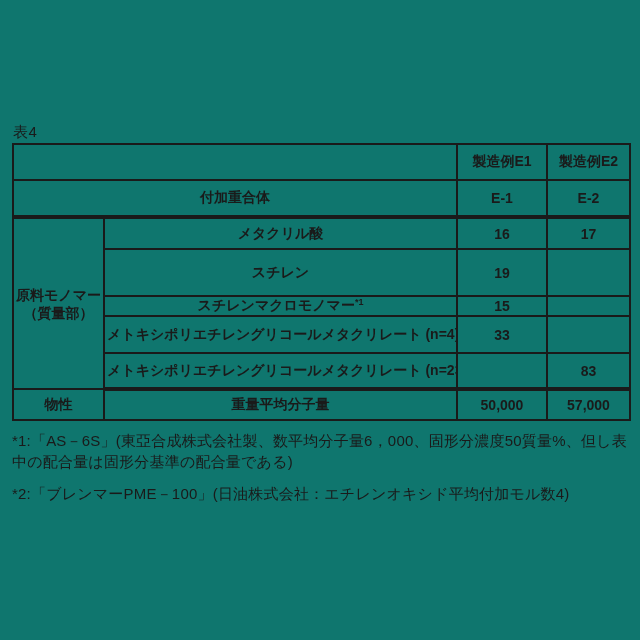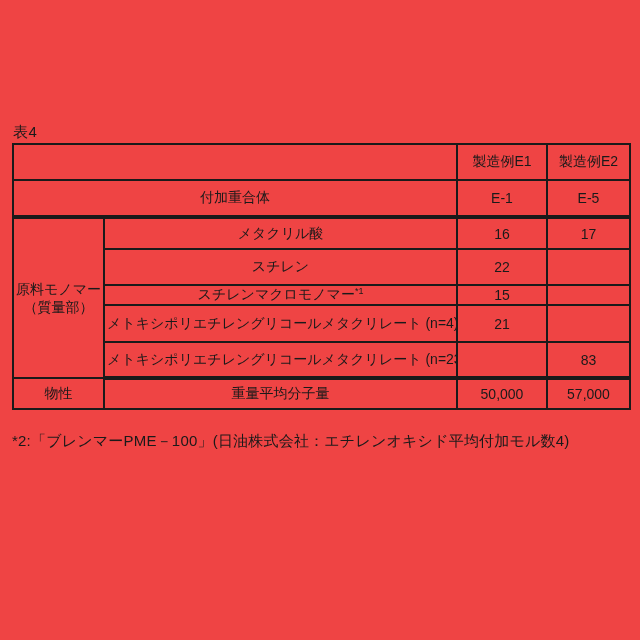--- a/index.html
+++ b/index.html
@@ -10,51 +10,52 @@
   body {
     width: 640px;
     height: 640px;
     font-family: "Liberation Sans", "DejaVu Sans", sans-serif;
     color: #1a1a1a;
   }
   .canvas {
     position: relative;
     width: 640px;
     height: 640px;
-    background: #ef4444;
+    background: #0f766e;
     overflow: hidden;
   }
   .table-label {
     position: absolute;
     left: 13px;
     top: 123px;
     font-size: 15px;
     letter-spacing: 0.5px;
   }
   table.data-table {
     position: absolute;
     left: 12px;
     top: 143px;
     width: 617px;
     border-collapse: collapse;
     table-layout: fixed;
+    font-weight: bold;
   }
   table.data-table td {
     border: 2px solid #1a1a1a;
     text-align: center;
     vertical-align: middle;
     font-size: 14px;
     padding: 0 2px;
     overflow: hidden;
     white-space: nowrap;
   }
   tr.r1 { height: 36px; }
   tr.r2 { height: 37px; }
   tr.r3 { height: 32px; }
-  tr.r4 { height: 36px; }
+  tr.r4 { height: 47px; }
   tr.r5 { height: 18px; }
   tr.r6 { height: 37px; }
   tr.r7 { height: 36px; }
   tr.r8 { height: 31px; }
   tr.thick-bottom td { border-bottom-width: 4px; }
   td.group-cell { line-height: 18px; white-space: normal; }
   sup.fn-mark {
     font-size: 9px;
     vertical-align: 5px;
     letter-spacing: 0;
@@ -89,57 +90,58 @@
     </colgroup>
     <tbody>
       <tr class="r1">
         <td colspan="2"></td>
         <td>製造例E1</td>
         <td>製造例E2</td>
       </tr>
       <tr class="r2 thick-bottom">
         <td colspan="2">付加重合体</td>
         <td>E-1</td>
-        <td>E-5</td>
+        <td>E-2</td>
       </tr>
       <tr class="r3">
         <td rowspan="5" class="group-cell">
           <div>原料モノマー</div>
           <div>（質量部）</div>
         </td>
         <td><span>メタクリル酸</span><sup class="fn-mark"></sup></td>
         <td>16</td>
         <td>17</td>
       </tr>
       <tr class="r4">
         <td><span>スチレン</span><sup class="fn-mark"></sup></td>
-        <td>22</td>
+        <td>19</td>
         <td></td>
       </tr>
       <tr class="r5">
         <td><span>スチレンマクロモノマー</span><sup class="fn-mark">*1</sup></td>
         <td>15</td>
         <td></td>
       </tr>
       <tr class="r6">
         <td><span>メトキシポリエチレングリコールメタクリレート (n=4)</span></td>
-        <td>21</td>
+        <td>33</td>
         <td></td>
       </tr>
       <tr class="r7 thick-bottom">
         <td><span>メトキシポリエチレングリコールメタクリレート (n=23)</span></td>
         <td></td>
         <td>83</td>
       </tr>
       <tr class="r8">
         <td>物性</td>
         <td>重量平均分子量</td>
         <td>50,000</td>
         <td>57,000</td>
       </tr>
     </tbody>
   </table>
 
   <div class="footnotes">
+    <p class="fn fn1">*1:「AS－6S」(東亞合成株式会社製、数平均分子量6，000、固形分濃度50質量%、但し表中の配合量は固形分基準の配合量である)</p>
     <p class="fn">*2:「ブレンマーPME－100」(日油株式会社：エチレンオキシド平均付加モル数4)</p>
   </div>
 
 </div>
 
 </body></html>

